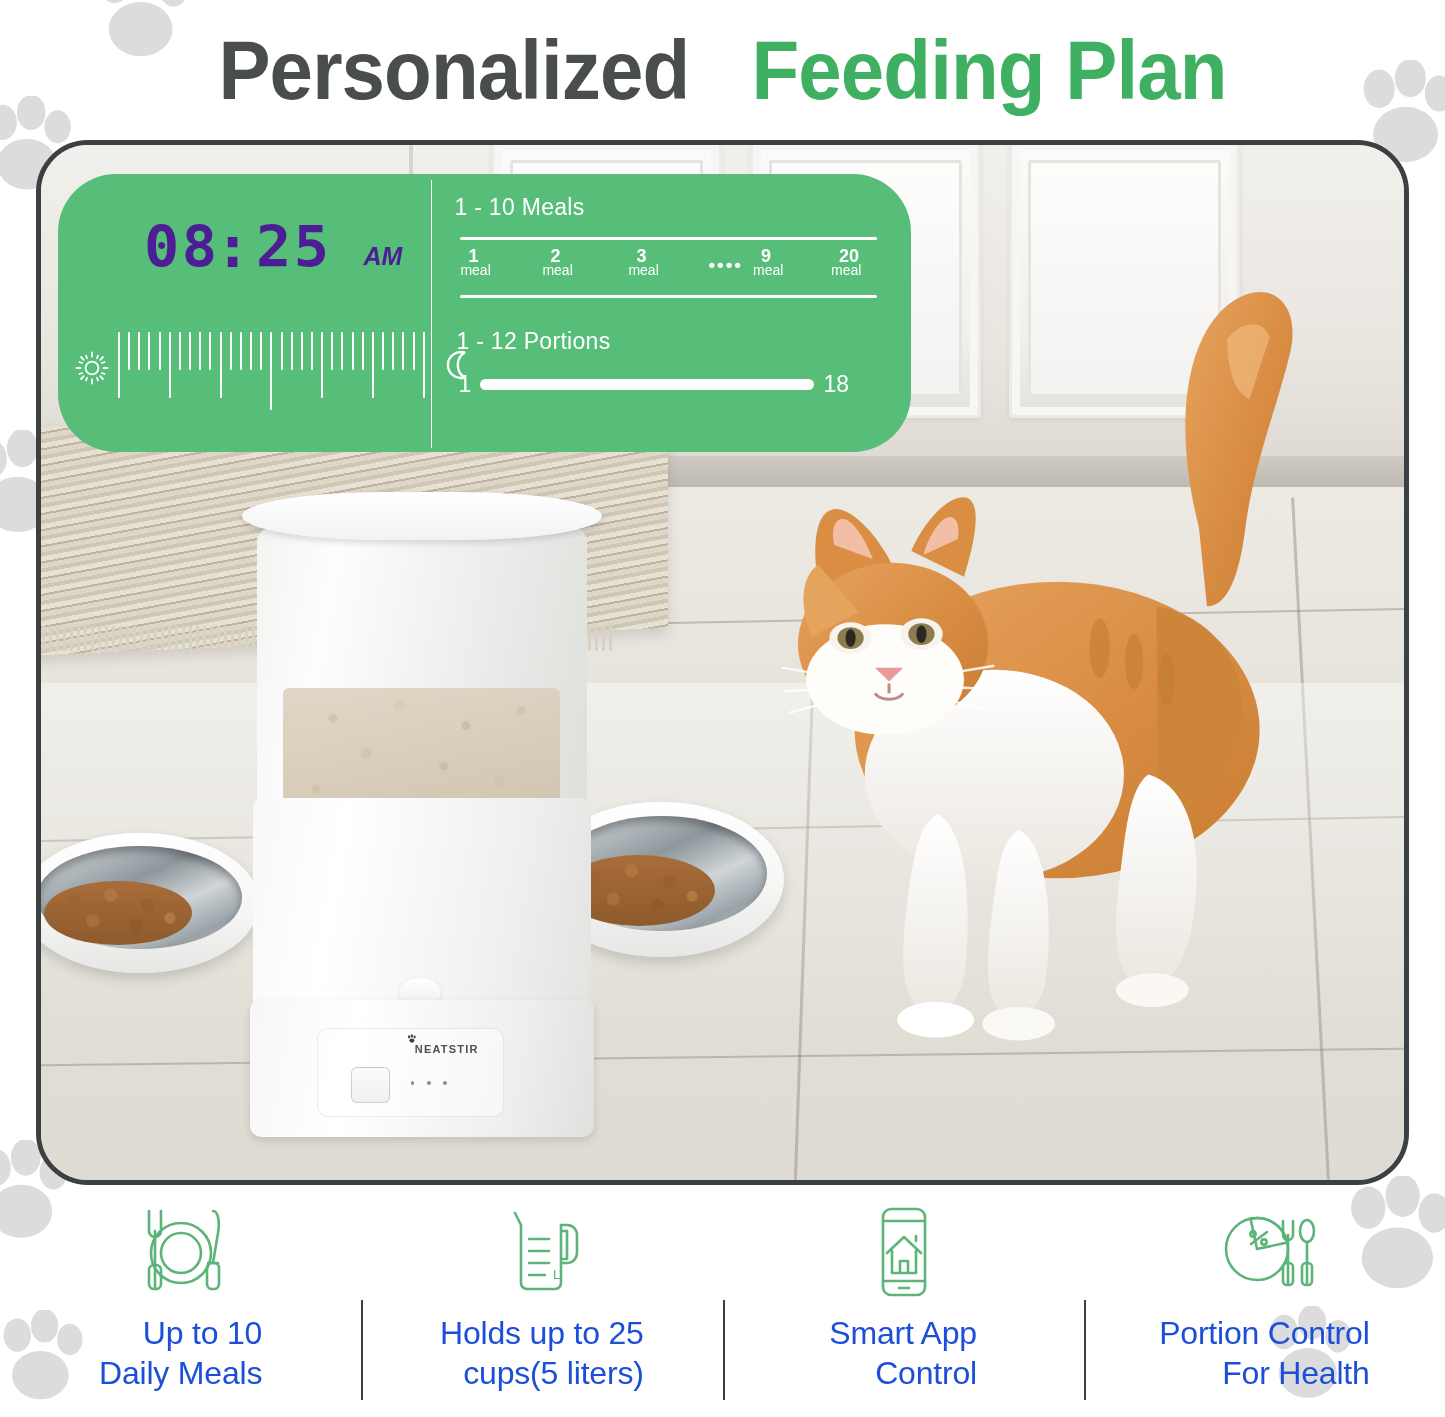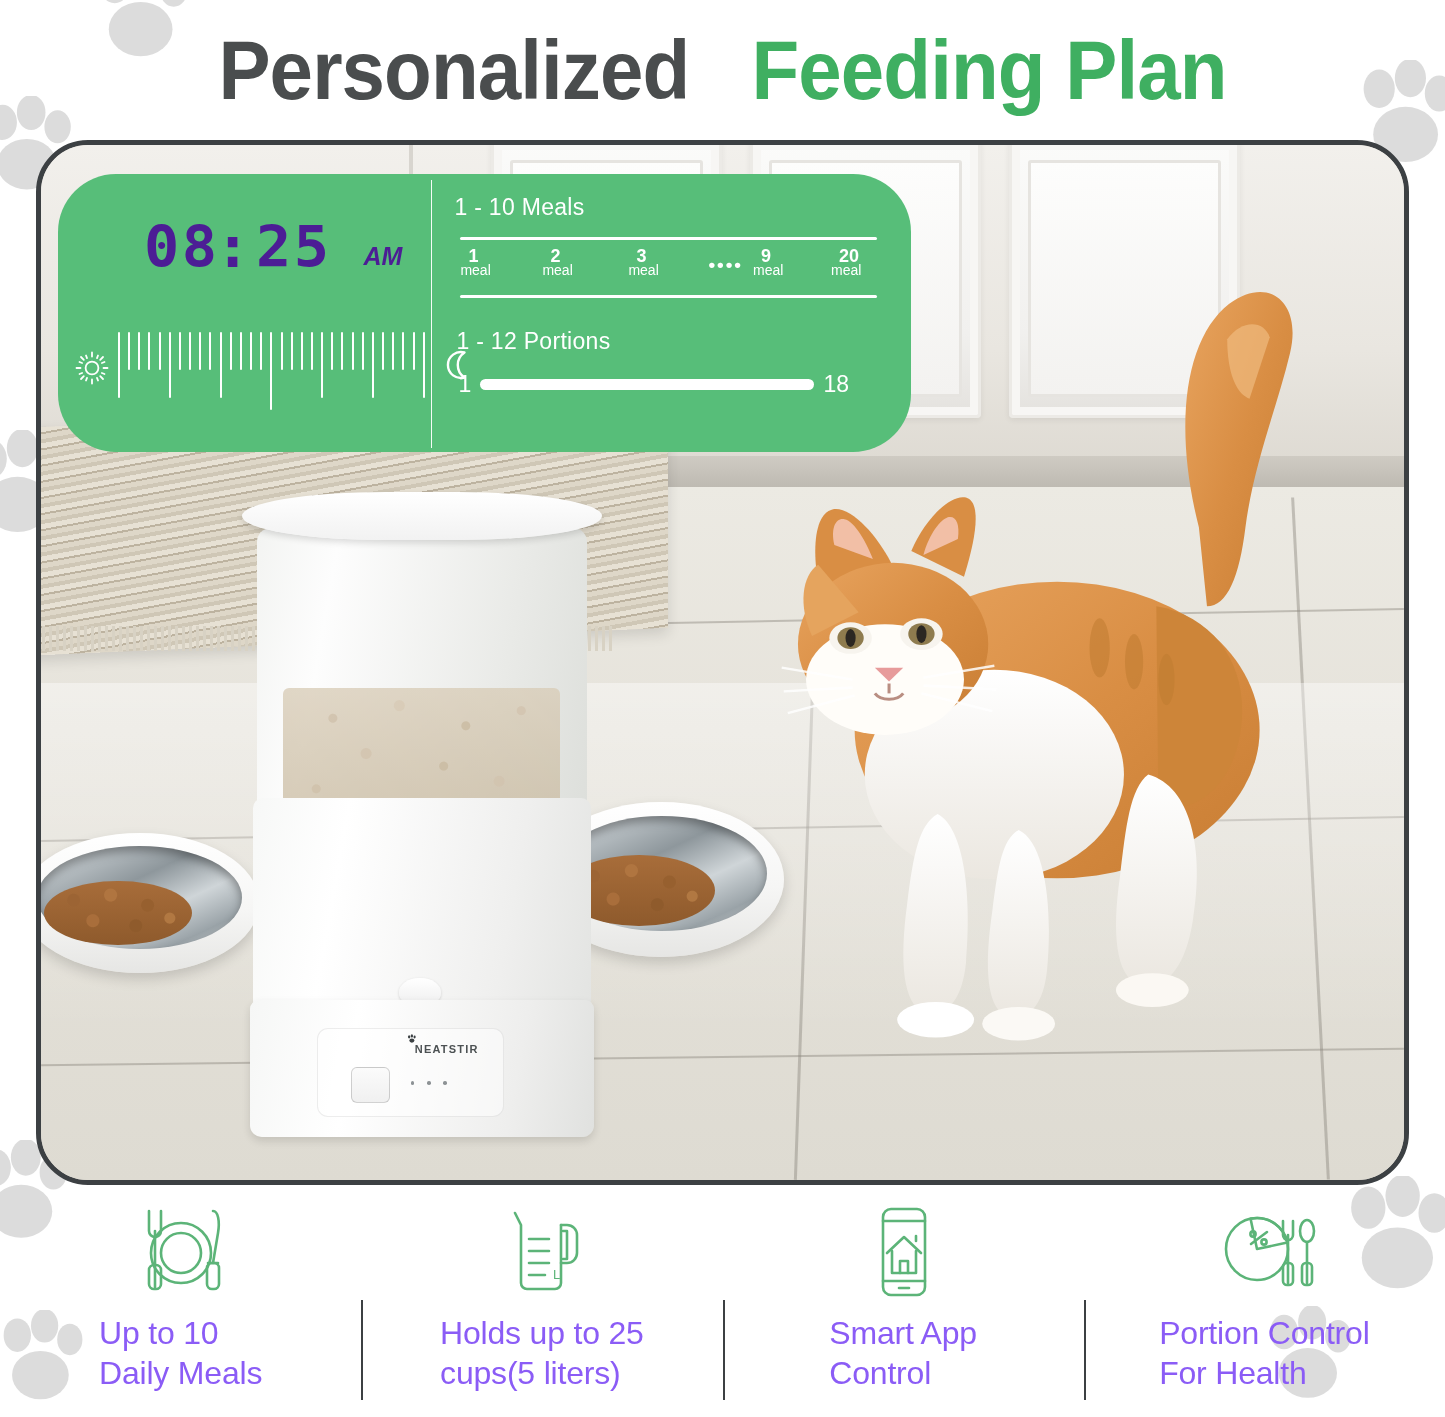--- a/index.html
+++ b/index.html
@@ -279,22 +279,22 @@
   .feature {
     position: relative; flex: 1;
     display: flex; flex-direction: column; align-items: center;
   }
   .feature + .feature::before {
     content: ""; position: absolute; left: 0; top: 95px;
     width: 2px; height: 100px; background: #3c4043;
   }
   .f-icon { height: 96px; display: flex; align-items: center; }
   .f-label {
-    margin-top: 12px; text-align: left;
-    color: #8b5cf6; font-size: 32px; line-height: 40px; font-weight: 400;
+    margin-top: 12px; text-align: right;
+    color: #1d4ed8; font-size: 32px; line-height: 40px; font-weight: 400;
     letter-spacing: -.2px;
   }
 </style>
 </head>
 <body>
 
 <div id="root">
 
   <div class="paw" style="left:-26px;top:96px;">
     <svg width="110" height="110" viewBox="0 0 100 100">

